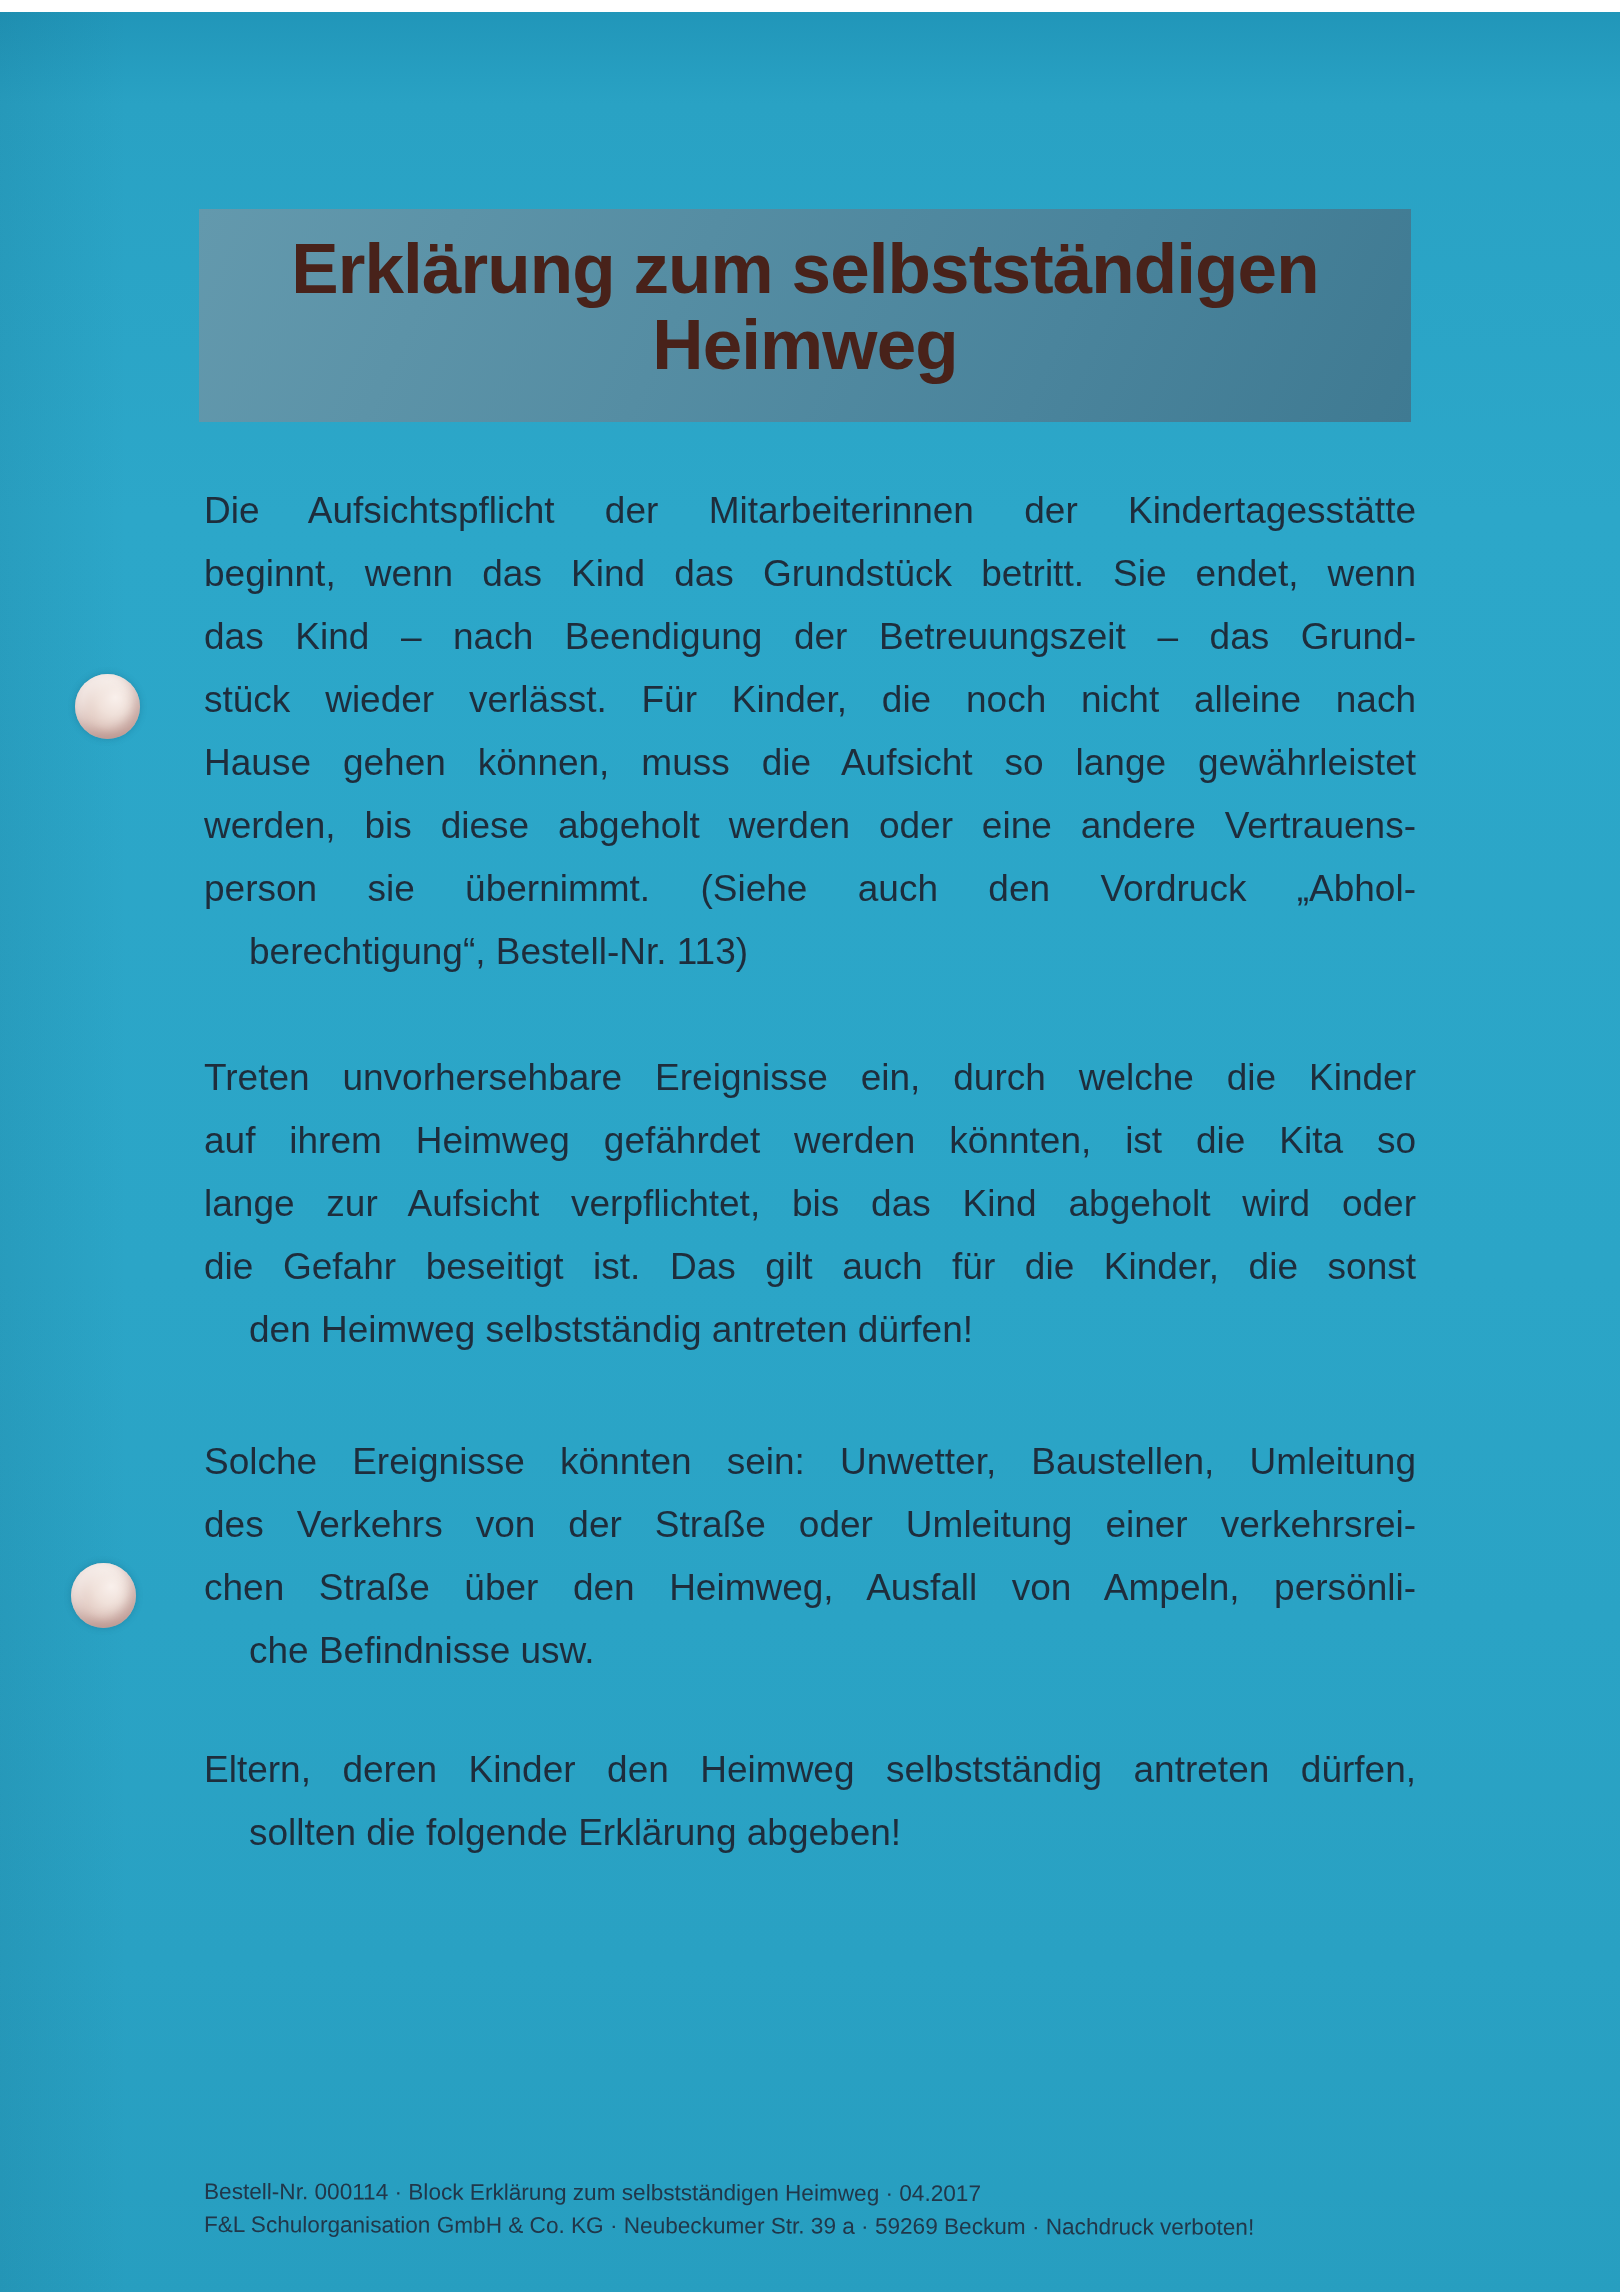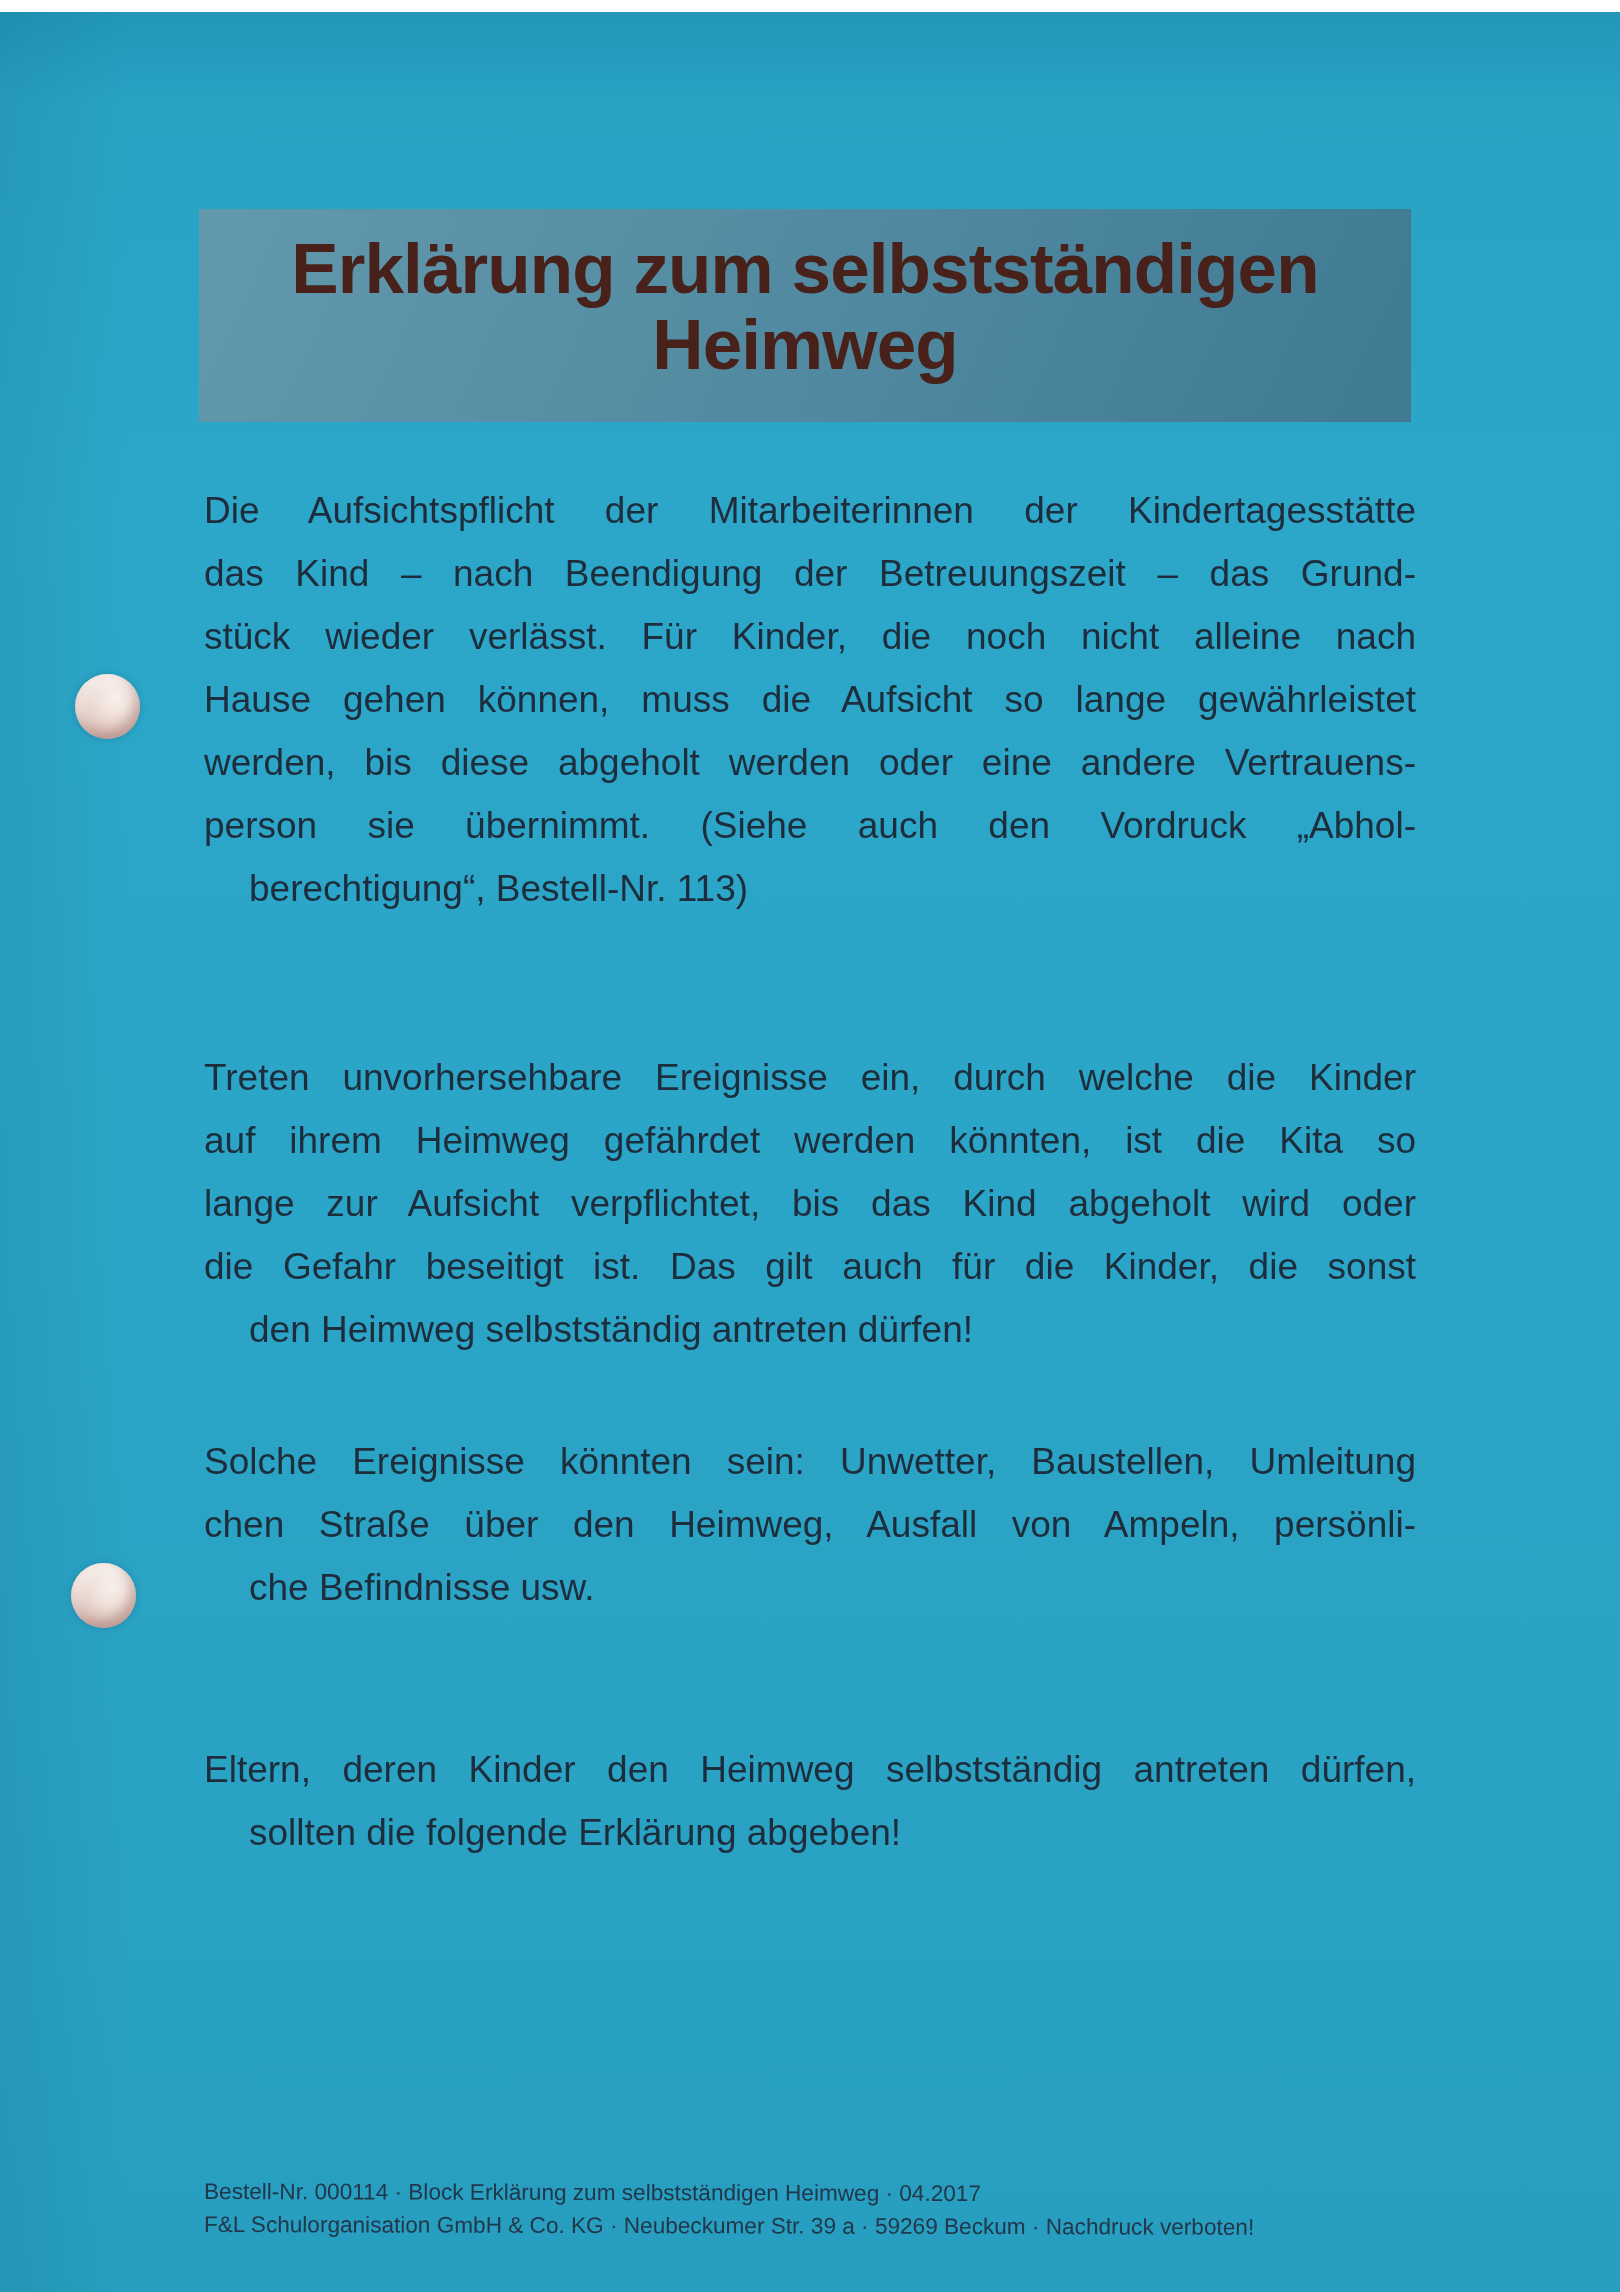--- a/index.html
+++ b/index.html
@@ -87,38 +87,40 @@
   <div class="banner">
     <div class="title-line">Erklärung zum selbstständigen</div>
     <div class="title-line">Heimweg</div>
   </div>
 
   <div class="hole hole-1"></div>
   <div class="hole hole-2"></div>
 
   <div class="para p1">
     <div class="line">Die Aufsichtspflicht der Mitarbeiterinnen der Kindertagesstätte</div>
+    <div class="line">beginnt, wenn das Kind das Grundstück betritt. Sie endet, wenn</div>
     <div class="line">das Kind – nach Beendigung der Betreuungszeit – das Grund-</div>
     <div class="line">stück wieder verlässt. Für Kinder, die noch nicht alleine nach</div>
     <div class="line">Hause gehen können, muss die Aufsicht so lange gewährleistet</div>
     <div class="line">werden, bis diese abgeholt werden oder eine andere Vertrauens-</div>
     <div class="line">person sie übernimmt. (Siehe auch den Vordruck „Abhol-</div>
     <div class="line last">berechtigung“, Bestell-Nr. 113)</div>
   </div>
 
   <div class="para p2">
     <div class="line">Treten unvorhersehbare Ereignisse ein, durch welche die Kinder</div>
     <div class="line">auf ihrem Heimweg gefährdet werden könnten, ist die Kita so</div>
     <div class="line">lange zur Aufsicht verpflichtet, bis das Kind abgeholt wird oder</div>
     <div class="line">die Gefahr beseitigt ist. Das gilt auch für die Kinder, die sonst</div>
     <div class="line last">den Heimweg selbstständig antreten dürfen!</div>
   </div>
 
   <div class="para p3">
     <div class="line">Solche Ereignisse könnten sein: Unwetter, Baustellen, Umleitung</div>
+    <div class="line">des Verkehrs von der Straße oder Umleitung einer verkehrsrei-</div>
     <div class="line">chen Straße über den Heimweg, Ausfall von Ampeln, persönli-</div>
     <div class="line last">che Befindnisse usw.</div>
   </div>
 
   <div class="para p4">
     <div class="line">Eltern, deren Kinder den Heimweg selbstständig antreten dürfen,</div>
     <div class="line last">sollten die folgende Erklärung abgeben!</div>
   </div>
 
   <div class="footer">

